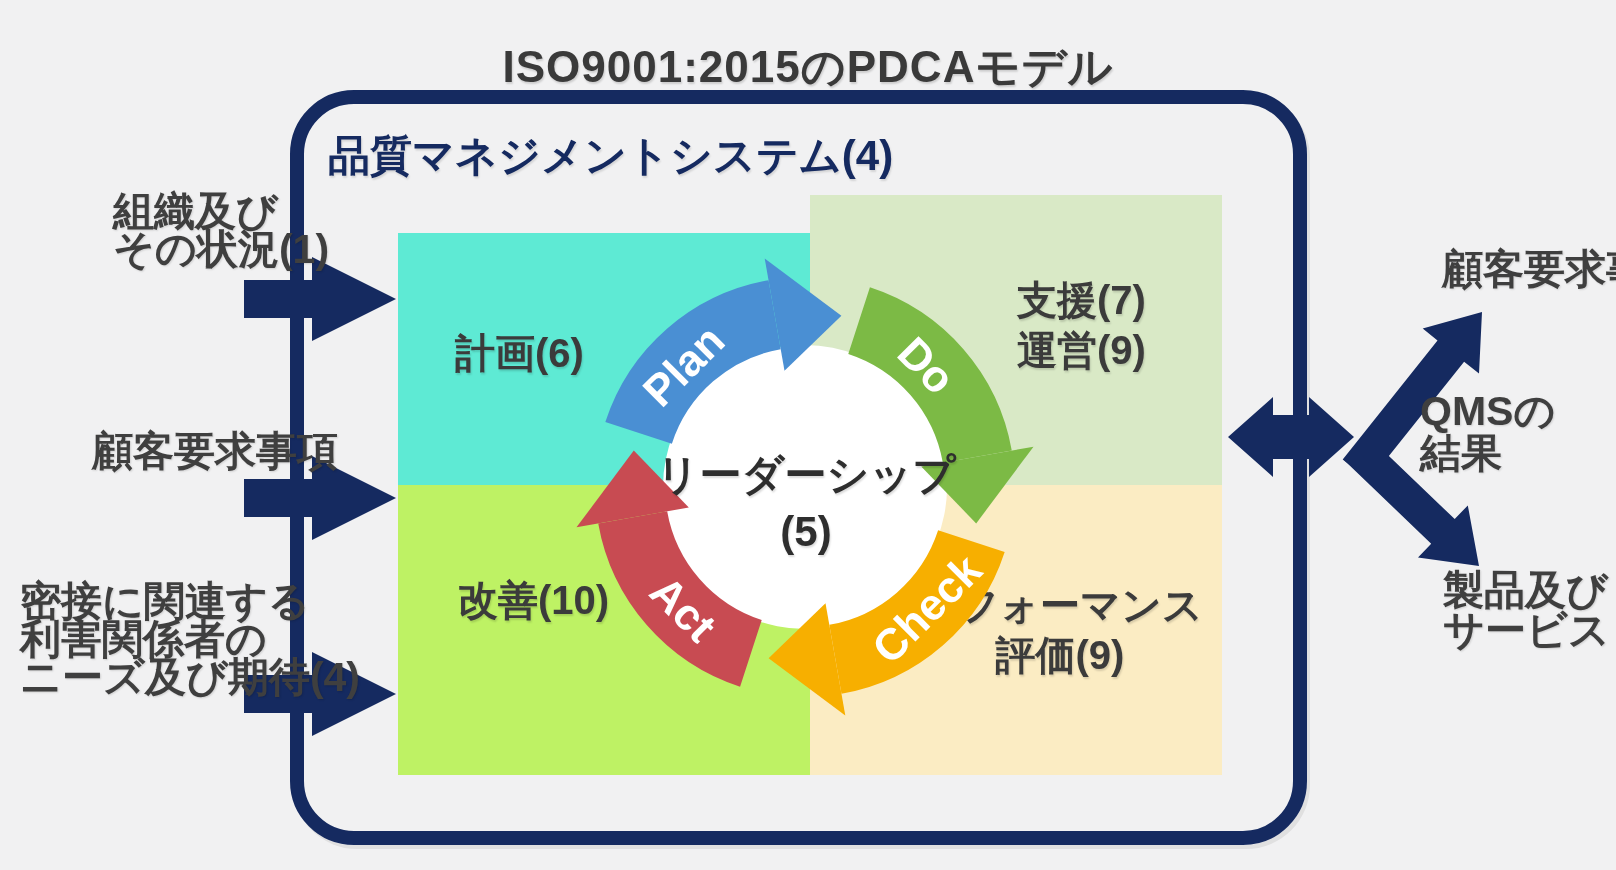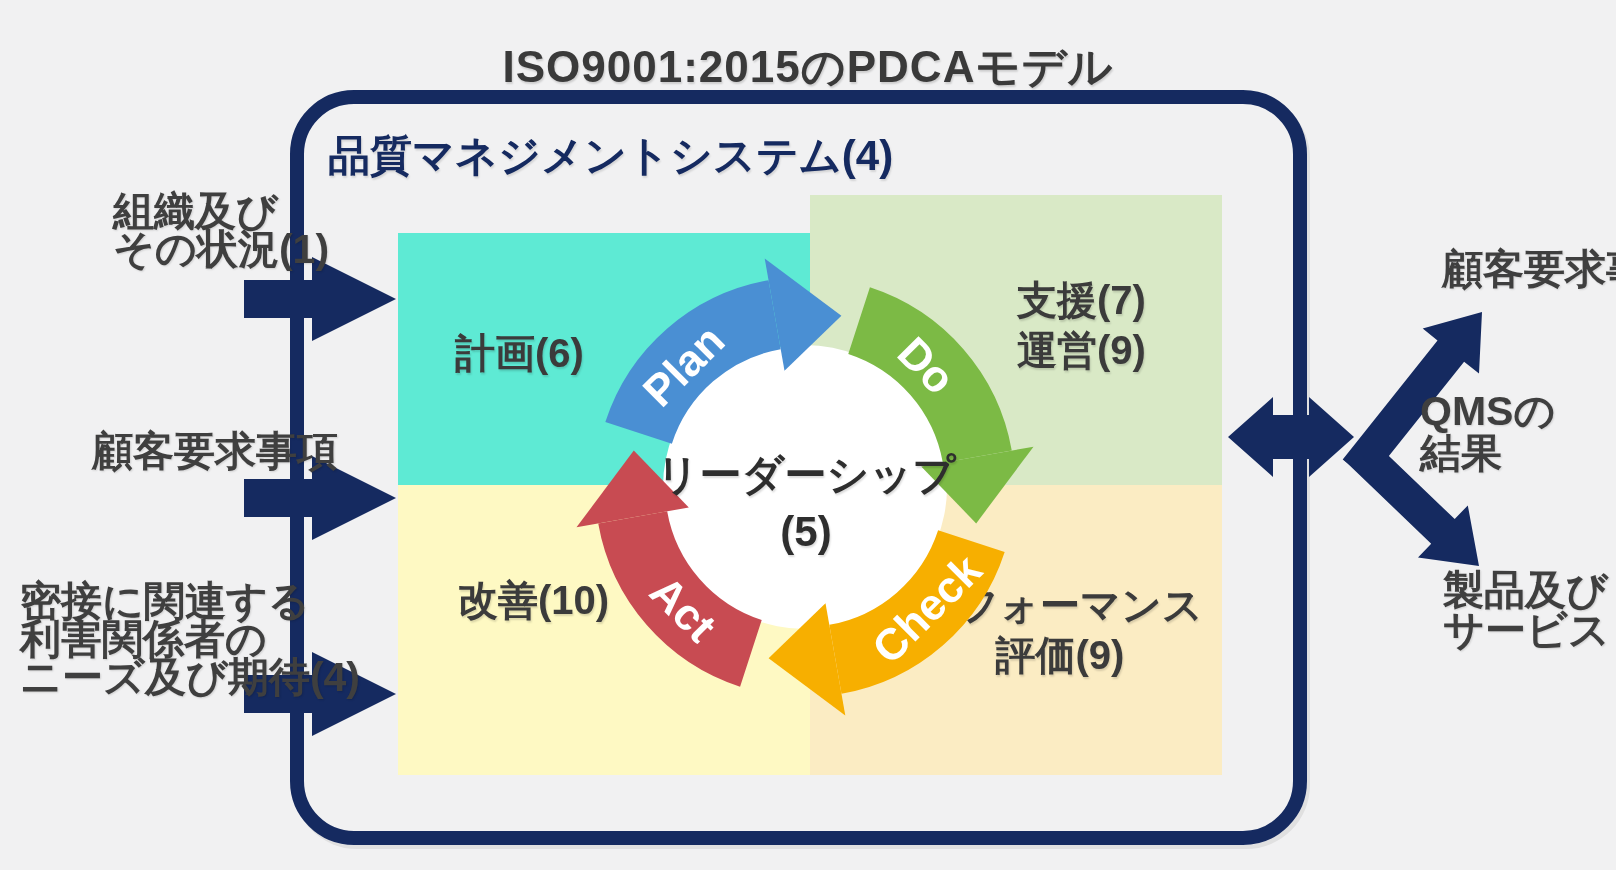--- a/index.html
+++ b/index.html
@@ -89,21 +89,21 @@
   <div class="abs quads">
     <div class="quad" style="background: #5eead4; margin-top: 38px;">
       <div class="quad-label q-plan-label">計画(6)</div>
     </div>
     <div class="quad" style="background: rgb(217, 233, 198);">
       <div class="quad-label q-support-label">
         <div>支援(7)</div>
         <div>運営(9)</div>
       </div>
     </div>
-    <div class="quad" style="background: #fef9c3; padding-left: 8px;">
+    <div class="quad" style="background: #bef264; padding-left: 8px;">
       <div class="quad-label q-improve-label">改善(10)</div>
     </div>
     <div class="quad" style="background: rgb(251, 236, 195);">
       <div class="quad-label q-perf-label">
         <div>パフォーマンス</div>
         <div>評価(9)</div>
       </div>
     </div>
   </div>
 

